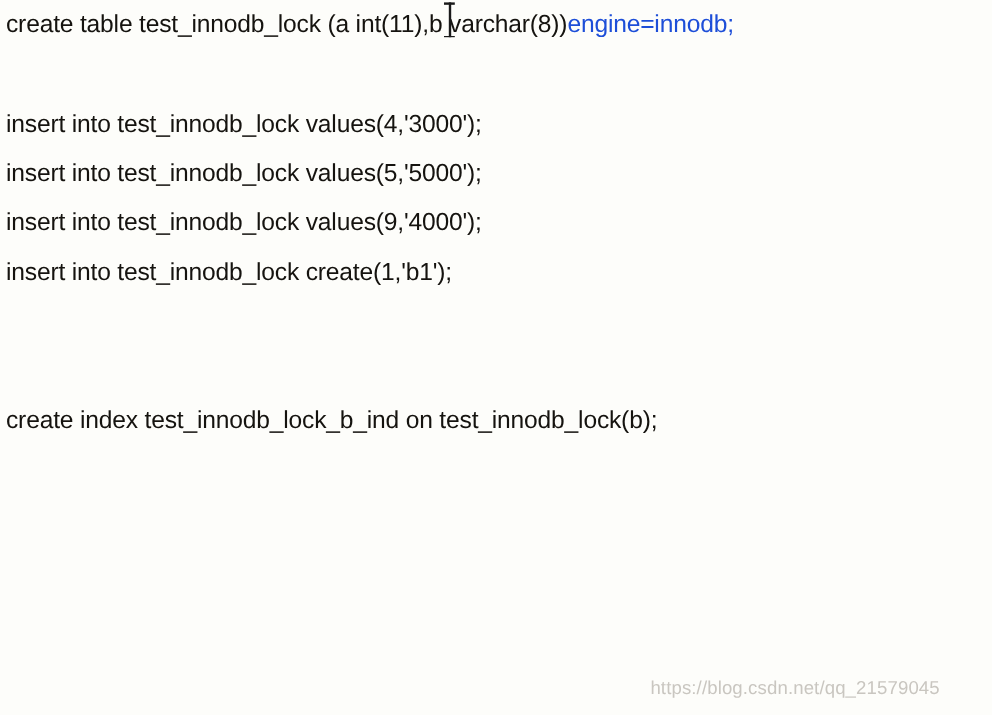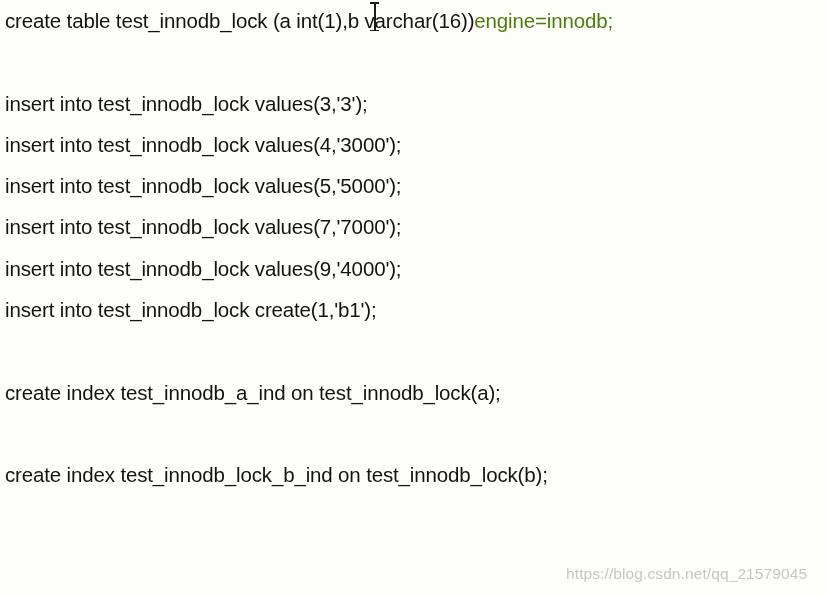--- a/index.html
+++ b/index.html
@@ -31,21 +31,21 @@
     font-size: 20.5px;
     color: #15130f;
     white-space: pre;
     letter-spacing: -0.15px;
     font-family: "Liberation Sans", sans-serif;
   }
   .code-line.blank {
     height: 41.3px;
   }
   .seg-red {
-    color: #4d7c0f;
+    color: #1d4ed8;
     text-align: right;
   }
   .seg-black {
     color: #15130f;
   }
   
   #text-cursor {
     position: absolute;
     left: 370px;
     top: 2px;
@@ -67,60 +67,57 @@
     left: 0px;
     width: 9px;
     height: 1.5px;
     background: #1a1a1a;
   }
   #text-cursor .cap-top { top: 0px; }
   #text-cursor .cap-bot { bottom: 0px; }
   
   #watermark {
     position: absolute;
-    left: 566px;
+    left: 542px;
     top: 564px;
     font-size: 15.5px;
     line-height: 19px;
     color: #c9c6c0;
     white-space: pre;
     letter-spacing: 0.1px;
     font-family: "Liberation Sans", sans-serif;
     pointer-events: none;
   }
 </style>
 </head>
 <body>
 
 <div id="page">
 
   <div class="code-block">
 
-    <div class="code-line"><span class="seg-black">create table test_innodb_lock (a int(1),b varchar(16))</span><span class="seg-red">engine=innodb;</span></div>
+    <div class="code-line"><span class="seg-black">create table test_innodb_lock (a int(11),b varchar(8))</span><span class="seg-red">engine=innodb;</span></div>
 
     <div class="code-line blank"><span></span></div>
 
 
-    <div class="code-line"><span class="seg-black">insert into test_innodb_lock values(3,'3');</span></div>
 
     <div class="code-line"><span class="seg-black">insert into test_innodb_lock values(4,'3000');</span></div>
 
     <div class="code-line"><span class="seg-black">insert into test_innodb_lock values(5,'5000');</span></div>
 
 
-    <div class="code-line"><span class="seg-black">insert into test_innodb_lock values(7,'7000');</span></div>
 
 
     <div class="code-line"><span class="seg-black">insert into test_innodb_lock values(9,'4000');</span></div>
 
     <div class="code-line"><span class="seg-black">insert into test_innodb_lock create(1,'b1');</span></div>
 
     <div class="code-line blank"><span></span></div>
 
-    <div class="code-line"><span class="seg-black">create index test_innodb_a_ind on test_innodb_lock(a);</span></div>
 
     <div class="code-line blank"><span></span></div>
 
     <div class="code-line"><span class="seg-black">create index test_innodb_lock_b_ind on test_innodb_lock(b);</span></div>
 
   </div>
 
   <div id="text-cursor" style="left: 370px; top: 2px;">
     <div class="cap-top"></div>
     <div class="stem"></div>

